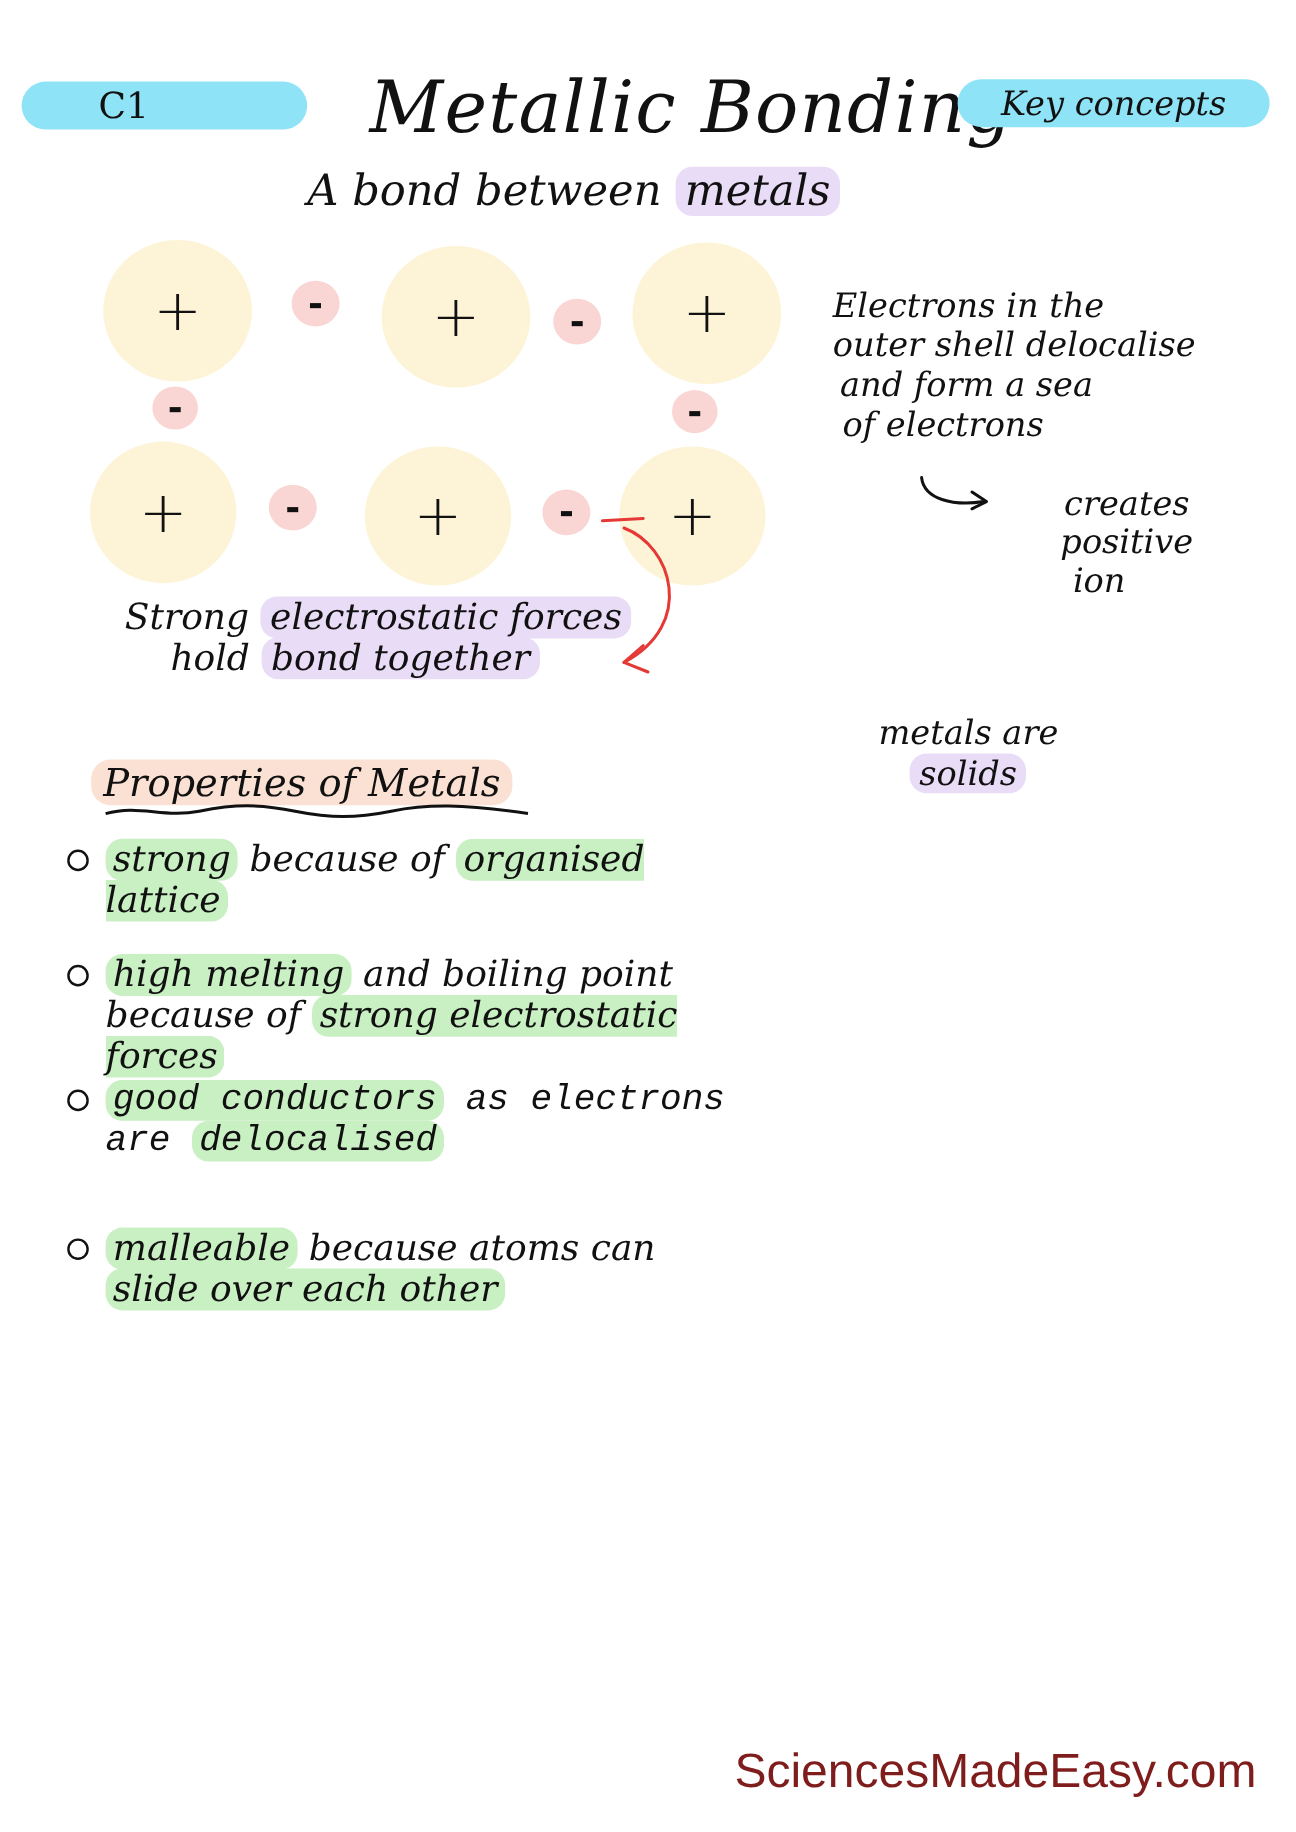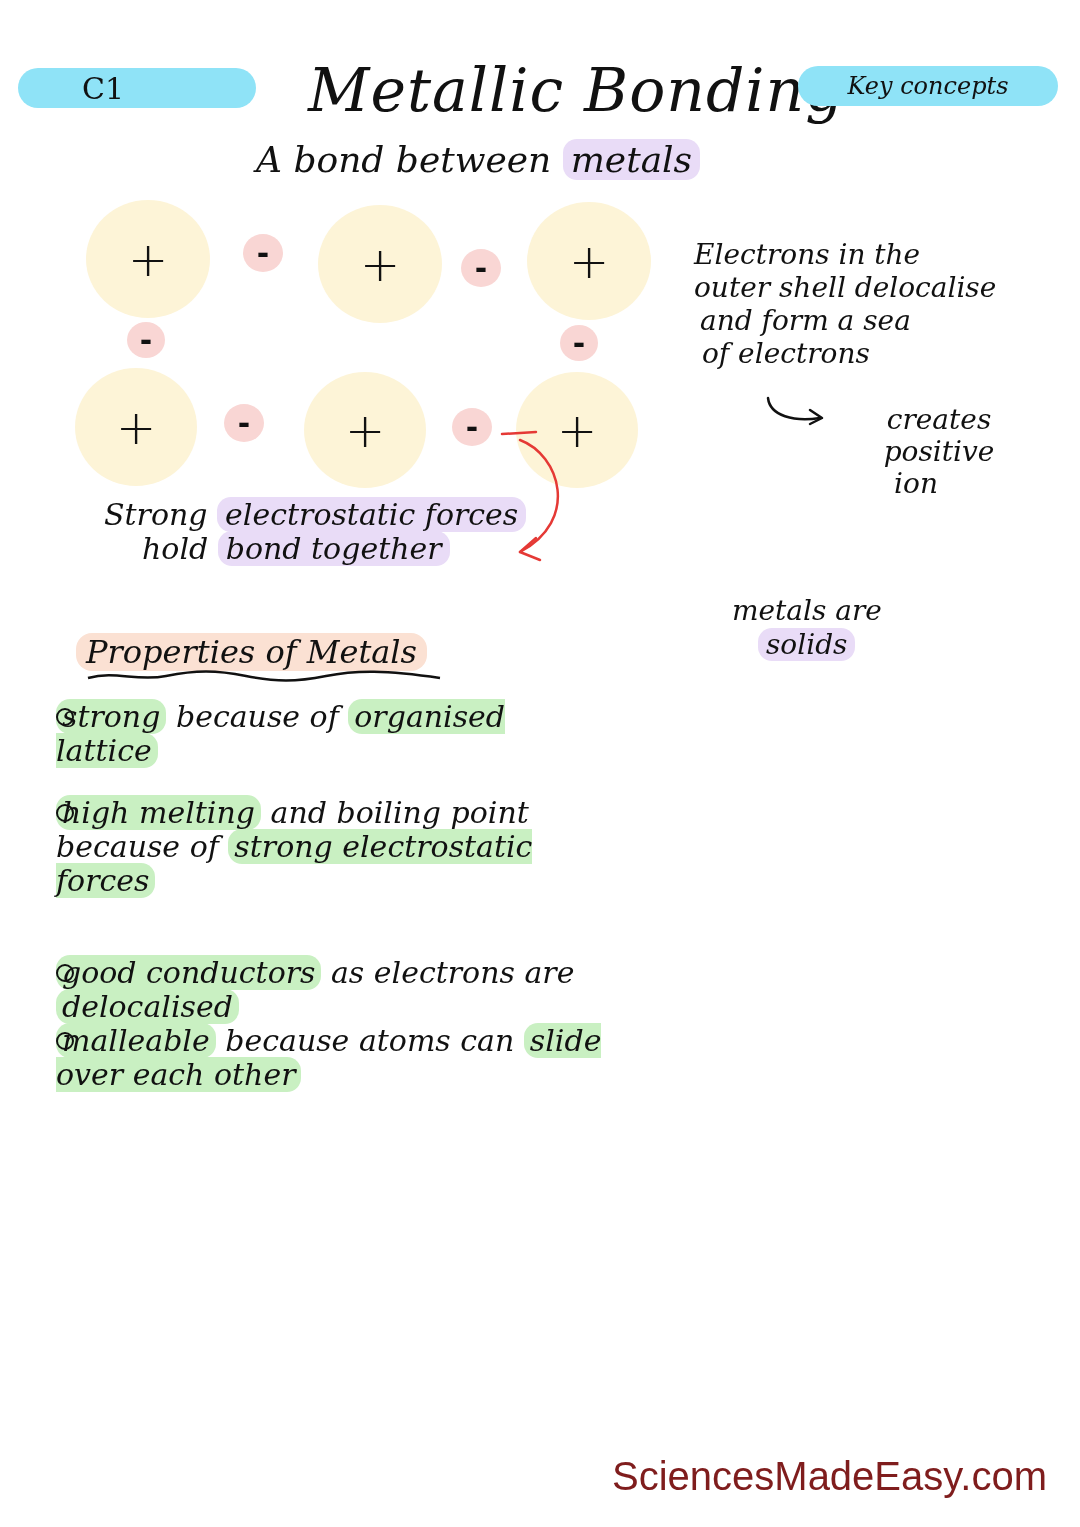--- a/index.html
+++ b/index.html
@@ -13,33 +13,33 @@
     .hl-peach { background: #fbe1d3; border-radius: 16px; padding: 0 10px; }
     .cation { position: absolute; border-radius: 50%; background: #fdf4d7;
               display: flex; align-items: center; justify-content: center;
               font-size: 48px; font-weight: 300; }
     .electron { position: absolute; border-radius: 50%; background: #f9d6d4;
                 display: flex; align-items: center; justify-content: center;
                 font-size: 30px; font-weight: 700; }
     .bullet-row { position: absolute; left: 56px; width: 560px; font-size: 30px; line-height: 34px; }
     .bullet-row .dot { position: absolute; left: 0; top: 8px; width: 14px; height: 14px;
                        border: 2.5px solid #111; border-radius: 50%; }
-    .bullet-row .txt { }
+    .bullet-row .txt { margin-left: 32px; }
   </style>
 </head>
 <body>
 
 <div class="abs pill" style="left:18px; top:68px; width:238px; height:40px; display:flex; align-items:center;">
   <span class="hand" style="margin-left:64px; font-size:30px; font-style:normal;text-align:right;">C1</span>
 </div>
 
 <div class="abs hand" style="left:308px; top:52px; font-size:60px; line-height:76px; letter-spacing:1px;">Metallic Bonding</div>
 
 <div class="abs pill" style="left:798px; top:66px; width:260px; height:40px; display:flex; align-items:center; justify-content:center;">
-  <span class="hand" style="font-size:24px; ">Key concepts</span>
+  <span class="hand" style="font-size:28px; ">Key concepts</span>
 </div>
 
 <div class="abs hand" style="left:256px; top:138px; font-size:36px; line-height:44px;">
   <span>A bond between</span>
   <span class="hl-purple">metals</span>
 </div>
 
 <div class="abs" style="left:0; top:0; width:680px; height:600px;">
   <div class="cation" style="left:86px; top:200px; width:124px; height:118px;">
       <span>+</span>
@@ -132,21 +132,21 @@
   </div>
 </div>
 
 <div class="bullet-row hand" style="top:796px;">
   <span class="dot"></span>
   <div class="txt">
     <span class="hl-green">high melting</span><span> and boiling point because of </span><span class="hl-green">strong electrostatic forces</span>
   </div>
 </div>
 
-<div class="bullet-row hand" style="top:956px;">
+<div class="bullet-row hand" style="top:900px;font-family:Liberation Mono, monospace;">
   <span class="dot"></span>
   <div class="txt">
     <span class="hl-green">good conductors</span><span> as electrons are </span><span class="hl-green">delocalised</span>
   </div>
 </div>
 
 <div class="bullet-row hand" style="top:1024px;">
   <span class="dot"></span>
   <div class="txt">
     <span class="hl-green">malleable</span><span> because atoms can </span><span class="hl-green">slide over each other</span>

